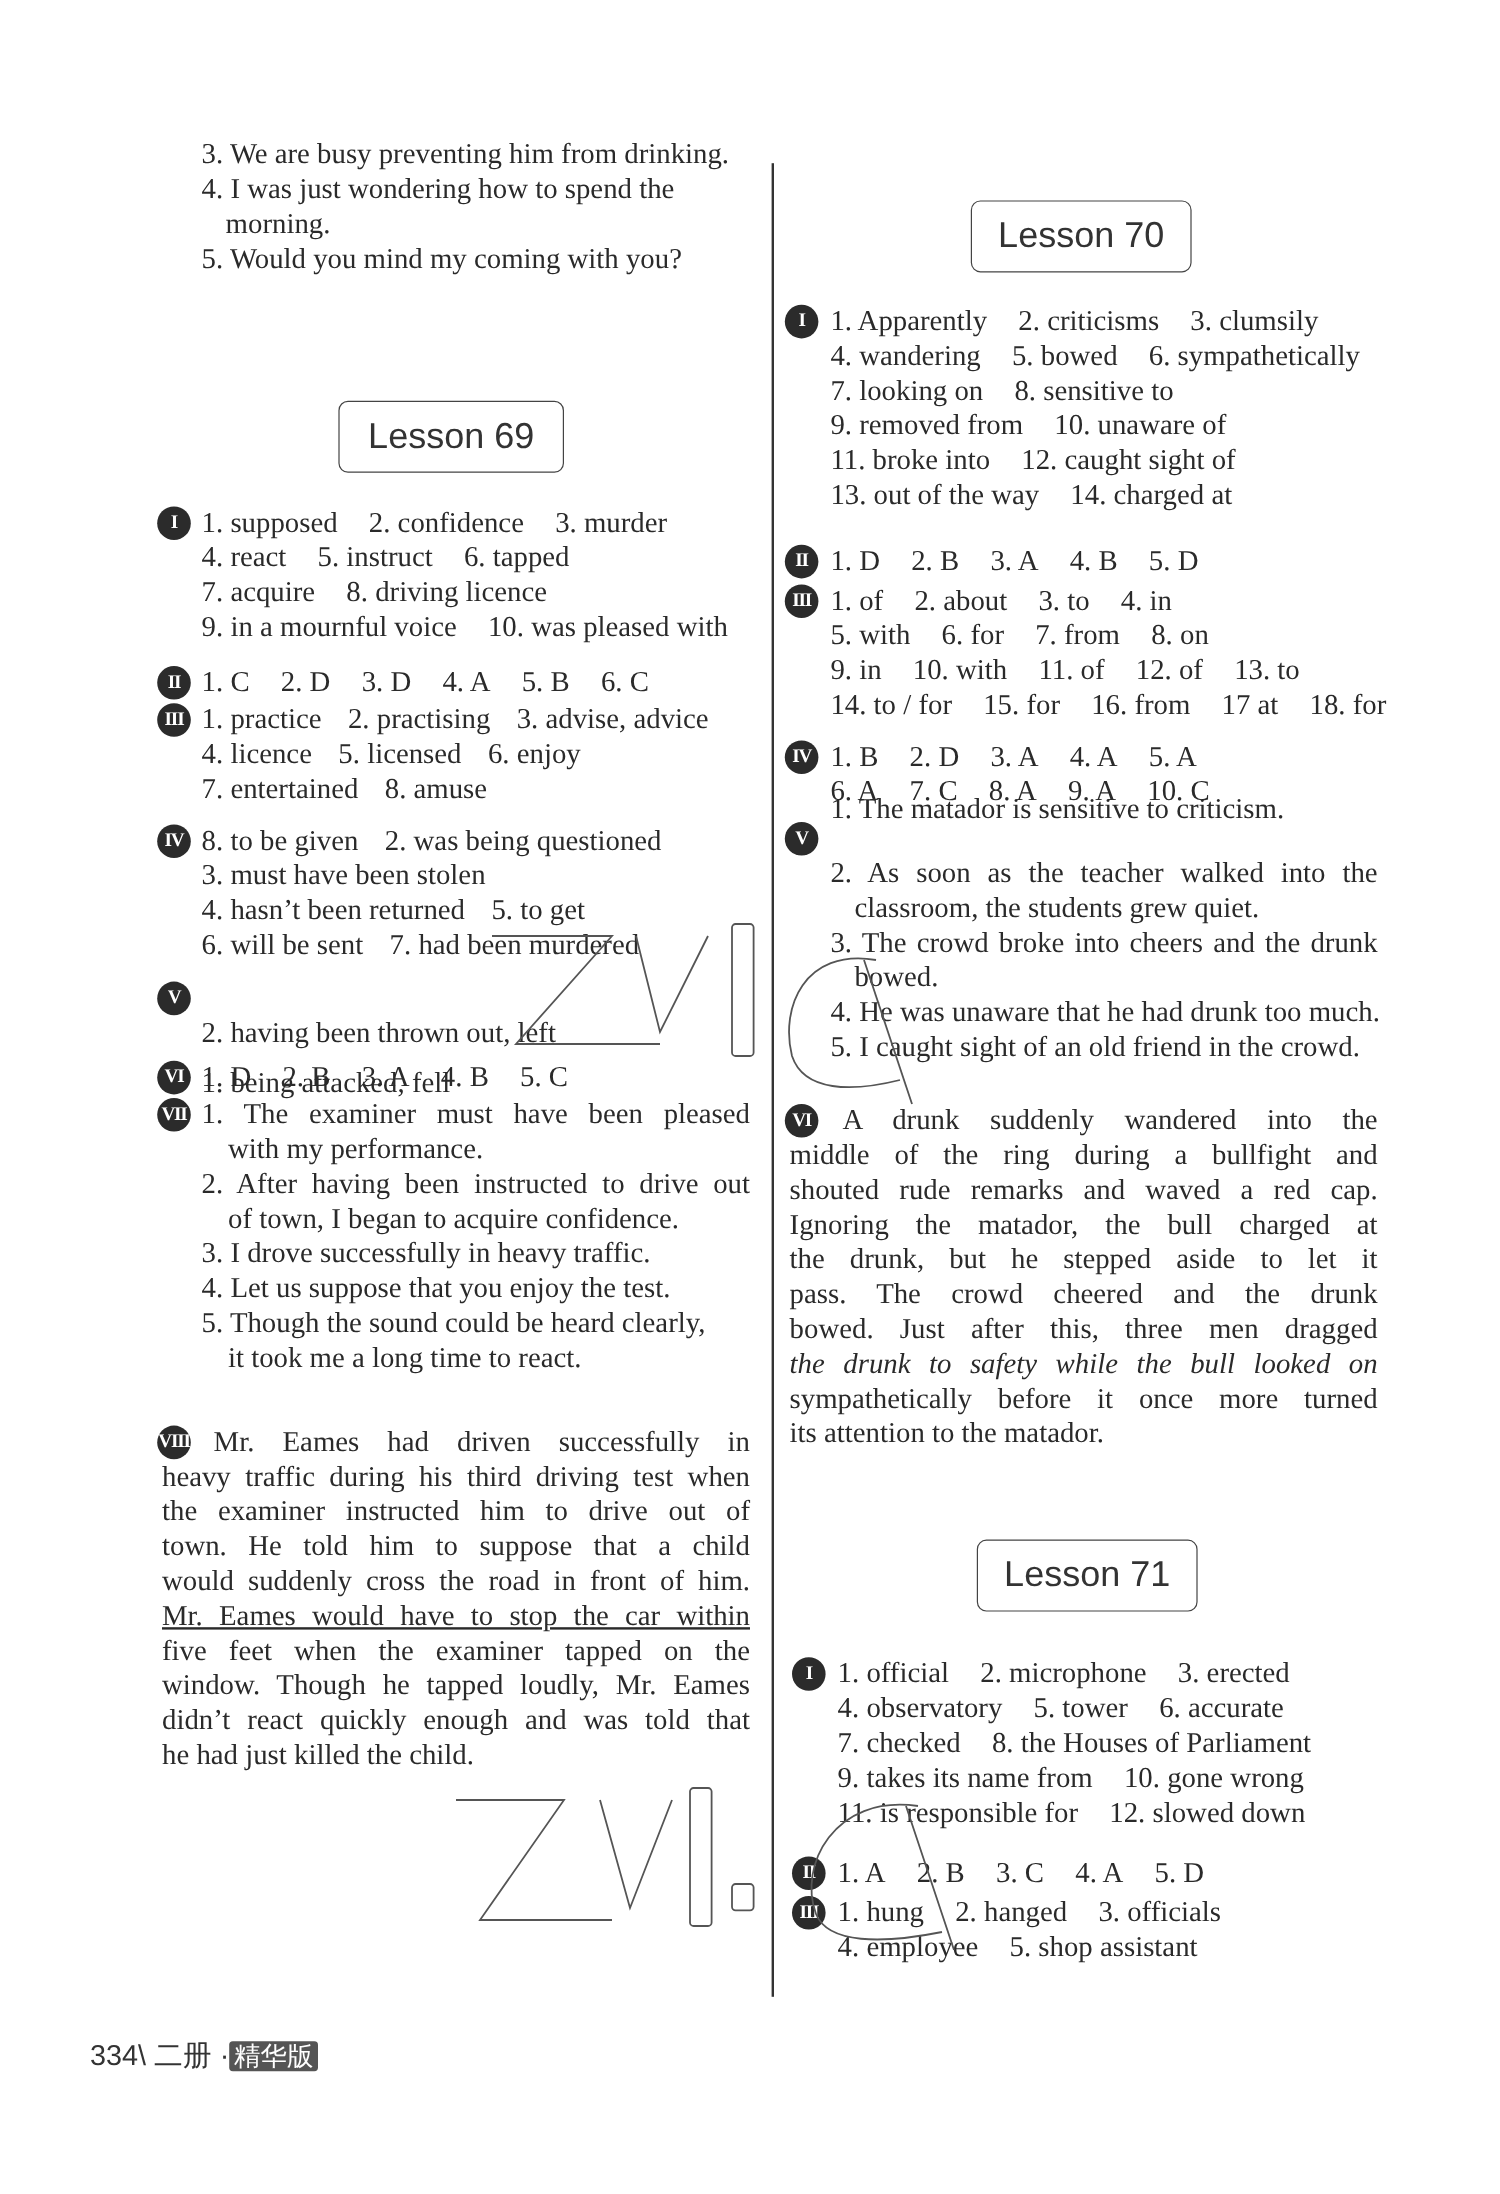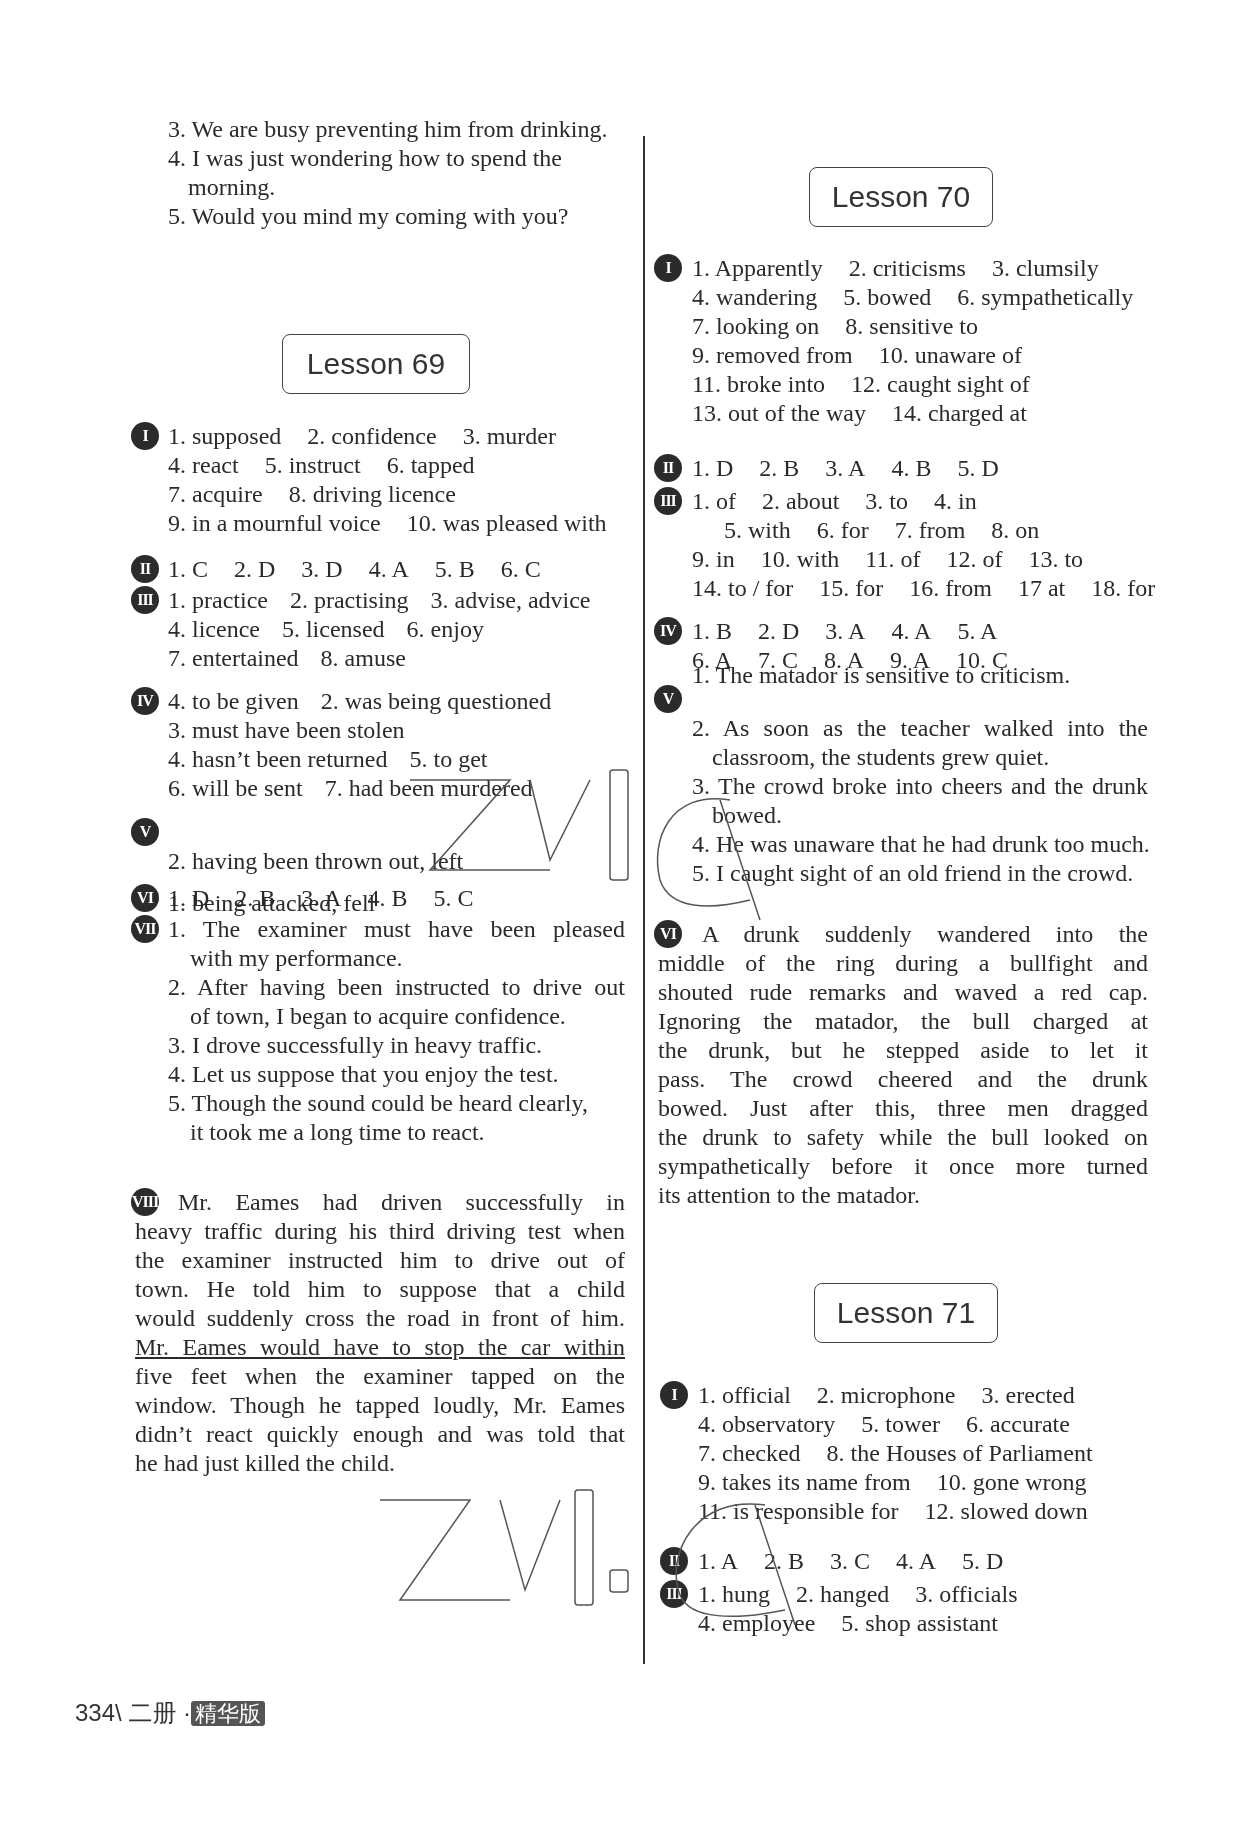--- a/index.html
+++ b/index.html
@@ -36,21 +36,21 @@
     <div class="line" style="left:168px;top:450px;"><span>4. react</span><span class="sp" style="width: 26px;"></span><span>5. instruct</span><span class="sp" style="width: 26px;"></span><span>6. tapped</span></div>
     <div class="line" style="left:168px;top:479px;"><span>7. acquire</span><span class="sp" style="width: 26px;"></span><span>8. driving licence</span></div>
     <div class="line" style="left:168px;top:508px;"><span>9. in a mournful voice</span><span class="sp" style="width: 26px;"></span><span>10. was pleased with</span></div>
     <div class="badge" style="left:131px;top:555px;">II</div>
     <div class="line" style="left:168px;top:554px;"><span>1. C</span><span class="sp" style="width: 26px;"></span><span>2. D</span><span class="sp" style="width: 26px;"></span><span>3. D</span><span class="sp" style="width: 26px;"></span><span>4. A</span><span class="sp" style="width: 26px;"></span><span>5. B</span><span class="sp" style="width: 26px;"></span><span>6. C</span></div>
     <div class="badge" style="left:131px;top:586px;">III</div>
     <div class="line" style="left:168px;top:585px;"><span>1. practice</span><span class="sp" style="width: 22px;"></span><span>2. practising</span><span class="sp" style="width: 22px;"></span><span>3. advise, advice</span></div>
     <div class="line" style="left:168px;top:614px;"><span>4. licence</span><span class="sp" style="width: 22px;"></span><span>5. licensed</span><span class="sp" style="width: 22px;"></span><span>6. enjoy</span></div>
     <div class="line" style="left:168px;top:643px;"><span>7. entertained</span><span class="sp" style="width: 22px;"></span><span>8. amuse</span></div>
     <div class="badge" style="left:131px;top:687px;">IV</div>
-    <div class="line" style="left:168px;top:686px;"><span>4. to be given</span><span class="sp" style="width: 22px;"></span><span>2. was being questioned</span></div>
+    <div class="line" style="left:168px;top:686px;"><span>8. to be given</span><span class="sp" style="width: 22px;"></span><span>2. was being questioned</span></div>
     <div class="line" style="left:168px;top:715px;"><span>3. must have been stolen</span></div>
     <div class="line" style="left:168px;top:744px;"><span>4. hasn’t been returned</span><span class="sp" style="width: 22px;"></span><span>5. to get</span></div>
     <div class="line" style="left:168px;top:773px;"><span>6. will be sent</span><span class="sp" style="width: 22px;"></span><span>7. had been murdered</span></div>
     <div class="badge" style="left:131px;top:818px;">V</div>
     <div class="line" style="left:168px;top:843px;margin-top:45px;"><span>1. being attacked, fell</span></div>
     <div class="line" style="left:168px;top:846px;"><span>2. having been thrown out, left</span></div>
     <div class="badge" style="left:131px;top:884px;">VI</div>
     <div class="line" style="left:168px;top:883px;"><span>1. D</span><span class="sp" style="width: 26px;"></span><span>2. B</span><span class="sp" style="width: 26px;"></span><span>3. A</span><span class="sp" style="width: 26px;"></span><span>4. B</span><span class="sp" style="width: 26px;"></span><span>5. C</span></div>
     <div class="badge" style="left:131px;top:915px;">VII</div>
     <div class="justify" style="left:168px;top:914px;width:457px;">1. The examiner must have been pleased</div>
@@ -80,21 +80,21 @@
     <div class="line" style="left:692px;top:253px;"><span>1. Apparently</span><span class="sp" style="width: 26px;"></span><span>2. criticisms</span><span class="sp" style="width: 26px;"></span><span>3. clumsily</span></div>
     <div class="line" style="left:692px;top:282px;text-align:center;"><span>4. wandering</span><span class="sp" style="width: 26px;"></span><span>5. bowed</span><span class="sp" style="width: 26px;"></span><span>6. sympathetically</span></div>
     <div class="line" style="left:692px;top:311px;"><span>7. looking on</span><span class="sp" style="width: 26px;"></span><span>8. sensitive to</span></div>
     <div class="line" style="left:692px;top:340px;"><span>9. removed from</span><span class="sp" style="width: 26px;"></span><span>10. unaware of</span></div>
     <div class="line" style="left:692px;top:369px;"><span>11. broke into</span><span class="sp" style="width: 26px;"></span><span>12. caught sight of</span></div>
     <div class="line" style="left:692px;top:398px;"><span>13. out of the way</span><span class="sp" style="width: 26px;"></span><span>14. charged at</span></div>
     <div class="badge" style="left:654px;top:454px;">II</div>
     <div class="line" style="left:692px;top:453px;"><span>1. D</span><span class="sp" style="width: 26px;"></span><span>2. B</span><span class="sp" style="width: 26px;"></span><span>3. A</span><span class="sp" style="width: 26px;"></span><span>4. B</span><span class="sp" style="width: 26px;"></span><span>5. D</span></div>
     <div class="badge" style="left:654px;top:487px;">III</div>
     <div class="line" style="left:692px;top:486px;"><span>1. of</span><span class="sp" style="width: 26px;"></span><span>2. about</span><span class="sp" style="width: 26px;"></span><span>3. to</span><span class="sp" style="width: 26px;"></span><span>4. in</span></div>
-    <div class="line" style="left:724px;top:515px;"><span>5. with</span><span class="sp" style="width: 26px;"></span><span>6. for</span><span class="sp" style="width: 26px;"></span><span>7. from</span><span class="sp" style="width: 26px;"></span><span>8. on</span></div>
+    <div class="line" style="left:692px;top:515px;"><span>5. with</span><span class="sp" style="width: 26px;"></span><span>6. for</span><span class="sp" style="width: 26px;"></span><span>7. from</span><span class="sp" style="width: 26px;"></span><span>8. on</span></div>
     <div class="line" style="left:692px;top:544px;"><span>9. in</span><span class="sp" style="width: 26px;"></span><span>10. with</span><span class="sp" style="width: 26px;"></span><span>11. of</span><span class="sp" style="width: 26px;"></span><span>12. of</span><span class="sp" style="width: 26px;"></span><span>13. to</span></div>
     <div class="line" style="left:692px;top:573px;"><span>14. to / for</span><span class="sp" style="width: 26px;"></span><span>15. for</span><span class="sp" style="width: 26px;"></span><span>16. from</span><span class="sp" style="width: 26px;"></span><span>17 at</span><span class="sp" style="width: 26px;"></span><span>18. for</span></div>
     <div class="badge" style="left:654px;top:617px;">IV</div>
     <div class="line" style="left:692px;top:616px;"><span>1. B</span><span class="sp" style="width: 26px;"></span><span>2. D</span><span class="sp" style="width: 26px;"></span><span>3. A</span><span class="sp" style="width: 26px;"></span><span>4. A</span><span class="sp" style="width: 26px;"></span><span>5. A</span></div>
     <div class="line" style="left:692px;top:645px;"><span>6. A</span><span class="sp" style="width: 26px;"></span><span>7. C</span><span class="sp" style="width: 26px;"></span><span>8. A</span><span class="sp" style="width: 26px;"></span><span>9. A</span><span class="sp" style="width: 26px;"></span><span>10. C</span></div>
     <div class="badge" style="left:654px;top:685px;">V</div>
     <div class="line" style="left:692px;top:660px;">1. The matador is sensitive to criticism.</div>
     <div class="justify" style="left:692px;top:713px;width:456px;">2. As soon as the teacher walked into the</div>
     <div class="line" style="left:712px;top:742px;">classroom, the students grew quiet.</div>
     <div class="justify" style="left:692px;top:771px;width:456px;">3. The crowd broke into cheers and the drunk</div>
@@ -102,21 +102,21 @@
     <div class="line" style="left:692px;top:829px;">4. He was unaware that he had drunk too much.</div>
     <div class="line" style="left:692px;top:858px;">5. I caught sight of an old friend in the crowd.</div>
     <div class="badge" style="left:654px;top:920px;">VI</div>
     <div class="justify" style="left:702px;top:919px;width:446px;">A drunk suddenly wandered into the</div>
     <div class="justify" style="left:658px;top:948px;width:490px;">middle of the ring during a bullfight and</div>
     <div class="justify" style="left:658px;top:977px;width:490px;">shouted rude remarks and waved a red cap.</div>
     <div class="justify" style="left:658px;top:1006px;width:490px;">Ignoring the matador, the bull charged at</div>
     <div class="justify" style="left:658px;top:1035px;width:490px;">the drunk, but he stepped aside to let it</div>
     <div class="justify" style="left:658px;top:1064px;width:490px;">pass. The crowd cheered and the drunk</div>
     <div class="justify" style="left:658px;top:1093px;width:490px;">bowed. Just after this, three men dragged</div>
-    <div class="justify" style="left:658px;top:1122px;width:490px;">the drunk to safety while the bull looked on</div>
+    <div class="justify" style="left:658px;top:1122px;width:490px;font-style:italic;">the drunk to safety while the bull looked on</div>
     <div class="justify" style="left:658px;top:1151px;width:490px;">sympathetically before it once more turned</div>
     <div class="line" style="left:658px;top:1180px;">its attention to the matador.</div>
     <div class="lesson-box" style="left:814px;top:1283px;width:182px;">Lesson 71</div>
     <div class="badge" style="left:660px;top:1381px;">I</div>
     <div class="line" style="left:698px;top:1380px;"><span>1. official</span><span class="sp" style="width: 26px;"></span><span>2. microphone</span><span class="sp" style="width: 26px;"></span><span>3. erected</span></div>
     <div class="line" style="left:698px;top:1409px;"><span>4. observatory</span><span class="sp" style="width: 26px;"></span><span>5. tower</span><span class="sp" style="width: 26px;"></span><span>6. accurate</span></div>
     <div class="line" style="left:698px;top:1438px;"><span>7. checked</span><span class="sp" style="width: 26px;"></span><span>8. the Houses of Parliament</span></div>
     <div class="line" style="left:698px;top:1467px;"><span>9. takes its name from</span><span class="sp" style="width: 26px;"></span><span>10. gone wrong</span></div>
     <div class="line" style="left:698px;top:1496px;"><span>11. is responsible for</span><span class="sp" style="width: 26px;"></span><span>12. slowed down</span></div>
     <div class="badge" style="left:660px;top:1547px;">II</div>

